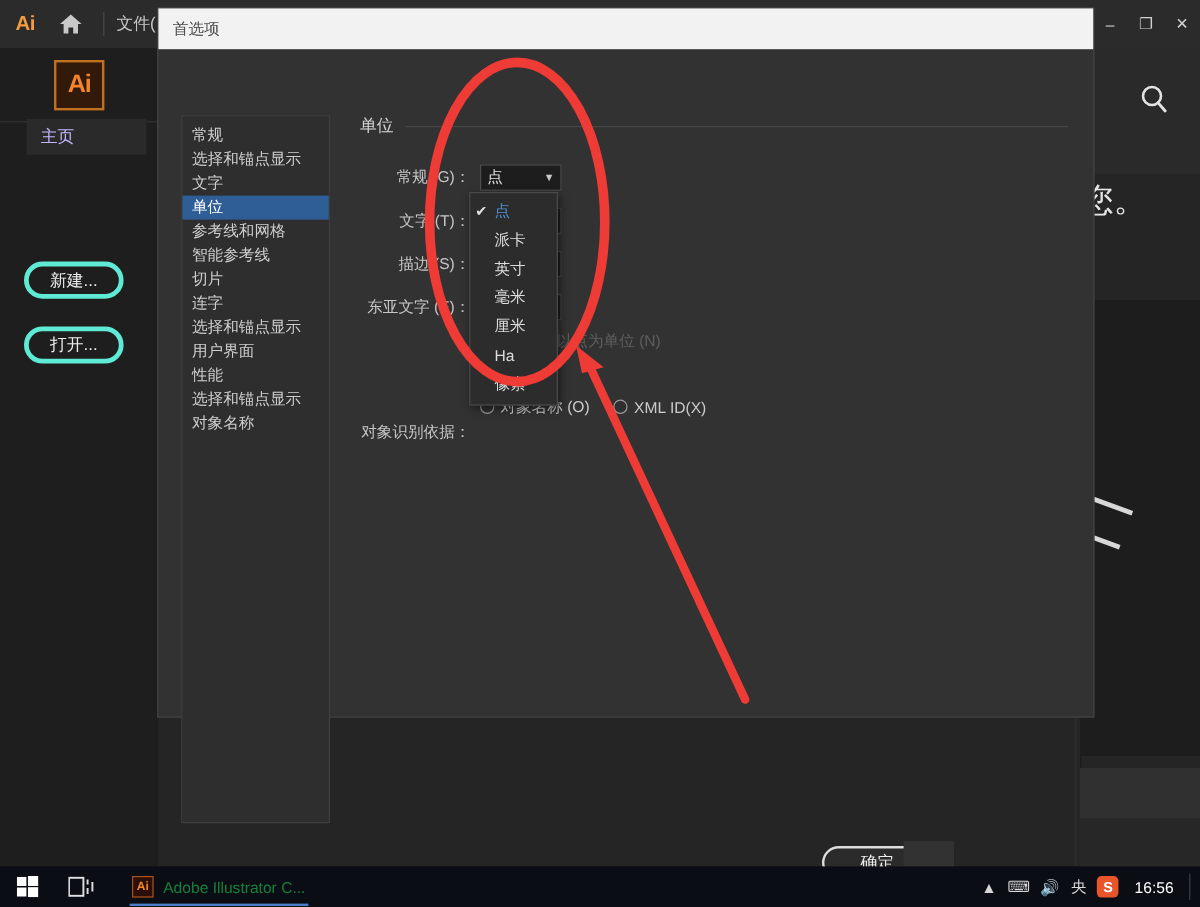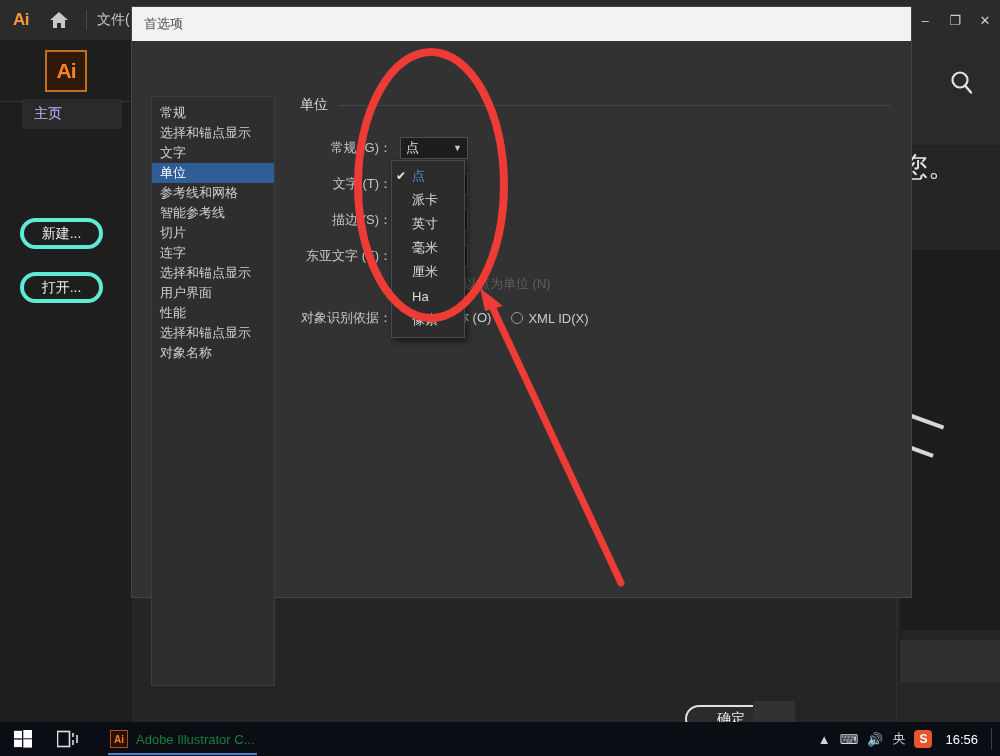--- a/index.html
+++ b/index.html
@@ -192,21 +192,21 @@
   .cbox {
     width: 12px; height: 12px; border: 1px solid #555; background: #2a2a2a;
   }
 
   .radio-row {
     position: absolute; left: 0; top: 213px;
     display: flex; align-items: center;
   }
   .radio-label {
     width: 100px; text-align: right; padding-right: 8px;
-    color: #c6c6c6; font-size: 13px; white-space: nowrap;
+    color: #c6c6c6; font-size: 13px; white-space: nowrap; margin-top: 42px;
   }
   .radio-opt {
     display: flex; align-items: center; gap: 5px;
     color: #cccccc; font-size: 13px; margin-right: 20px; white-space: nowrap;
   }
   .radio-dot {
     width: 12px; height: 12px; border: 1px solid #9a9a9a; border-radius: 50%;
     background: #2f2f2f;
   }
 

